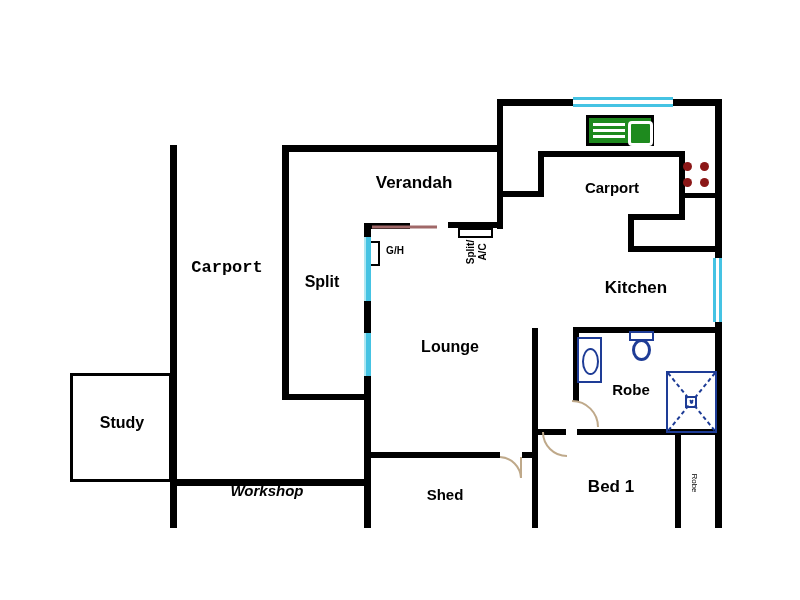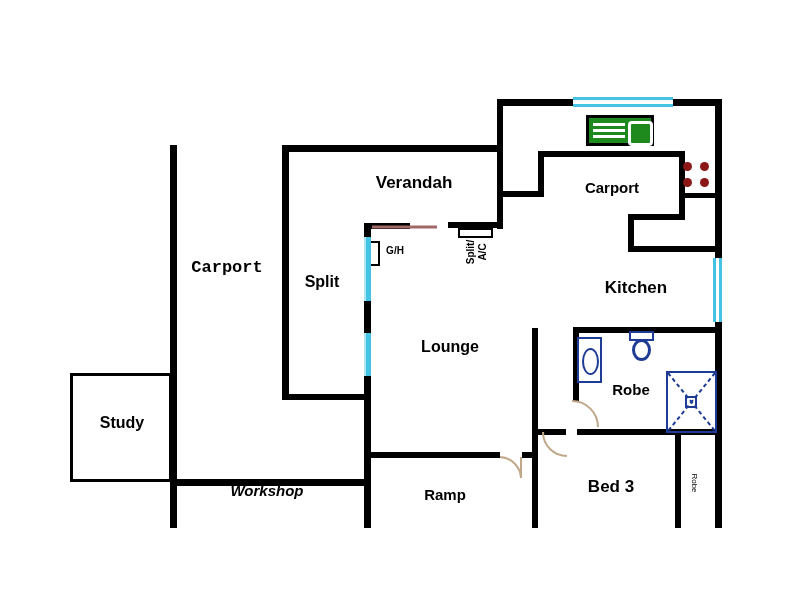--- a/index.html
+++ b/index.html
@@ -109,22 +109,22 @@
 
   <div class="lbl lbl17" style="left:414px;top:182px;">Verandah</div>
   <div class="lbl lbl17" style="left:227px;top:267px;font-family:Liberation Mono, monospace;">Carport</div>
   <div class="lbl lbl16" style="left:322px;top:282px;">Split</div>
   <div class="lbl lbl15" style="left:612px;top:187px;font-weight:600;">Carport</div>
   <div class="lbl lbl17" style="left:636px;top:287px;">Kitchen</div>
   <div class="lbl lbl16" style="left:450px;top:347px;">Lounge</div>
   <div class="lbl lbl15" style="left:631px;top:389px;">Robe</div>
   <div class="lbl lbl16" style="left:122px;top:423px;">Study</div>
   <div class="lbl lbl15" style="left:267px;top:490px;font-style:italic;">Workshop</div>
-  <div class="lbl lbl15" style="left:445px;top:494px;">Ramp</div>
-  <div class="lbl lbl17" style="left:611px;top:486px;">Bed 3</div>
+  <div class="lbl lbl15" style="left:445px;top:494px;">Shed</div>
+  <div class="lbl lbl17" style="left:611px;top:486px;">Bed 1</div>
 
   <div class="lbl lbl10" style="left:395px;top:251px;">G/H</div>
   <div class="lbl lbl10 rot-ccw" style="left:477px;top:252px;">
     <div>Split/</div>
     <div>A/C</div>
   </div>
   <div class="lbl lbl8 rot-cw" style="left:694px;top:483px;">Robe</div>
 
 </div>
 

